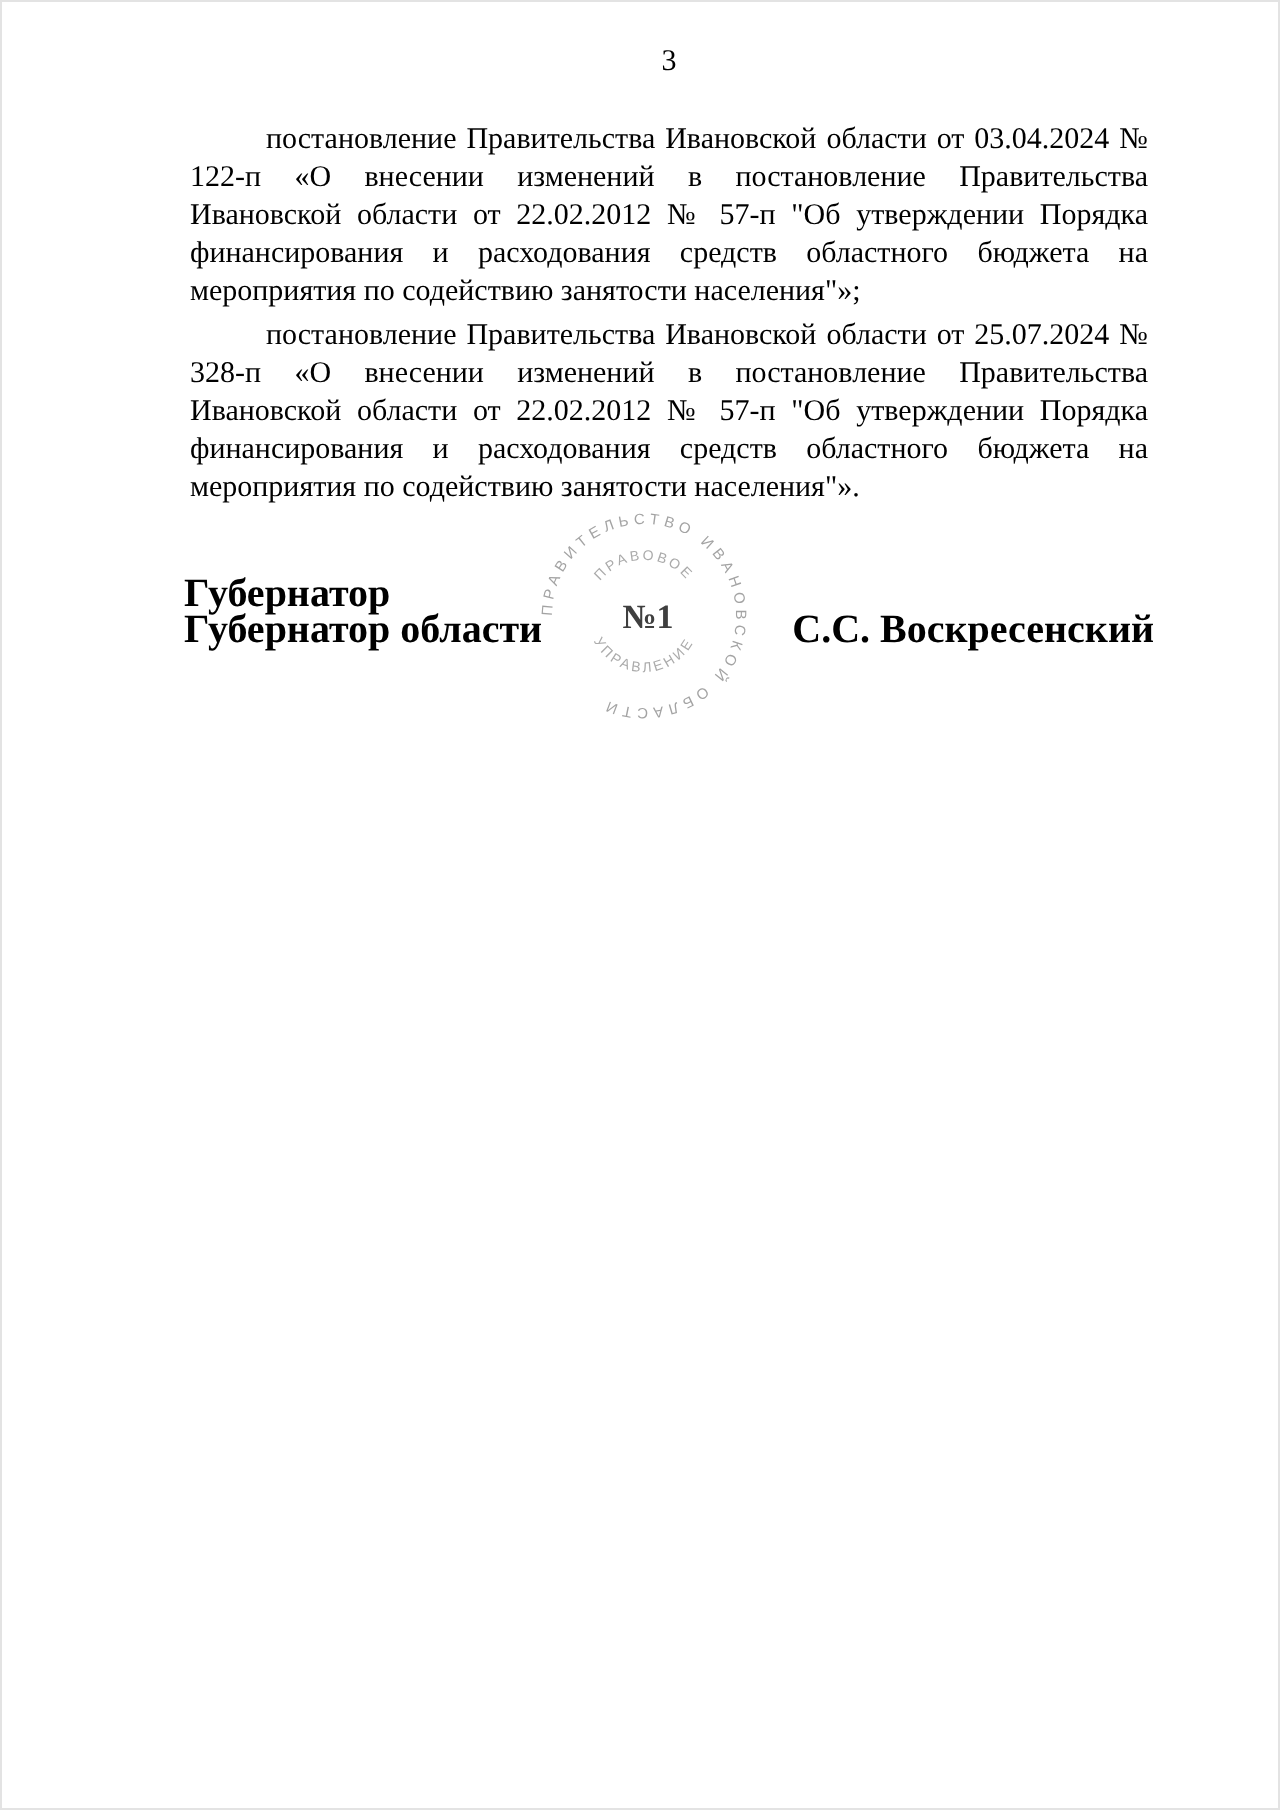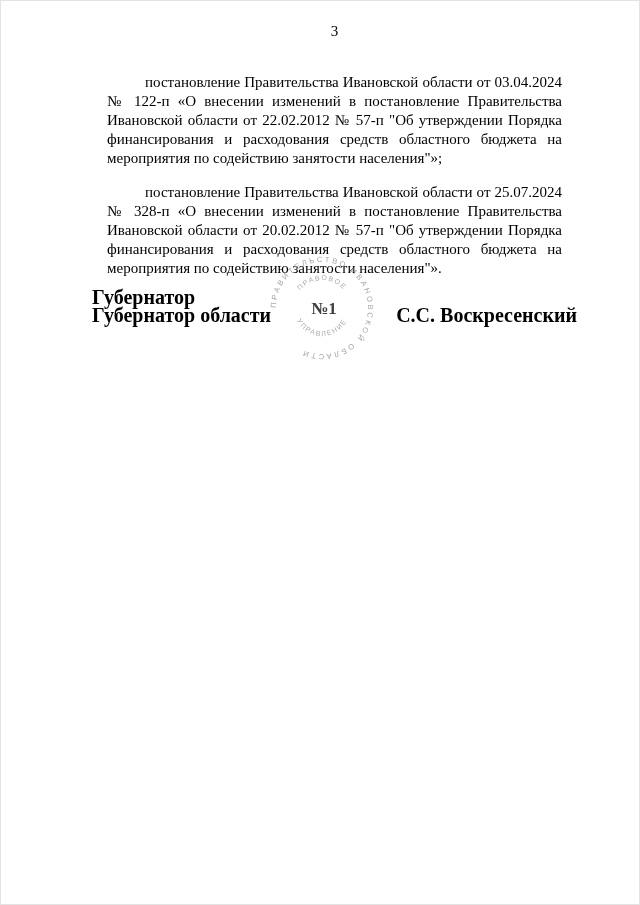--- a/index.html
+++ b/index.html
@@ -26,21 +26,21 @@
     text-align: center;
     font-size: 15px;
   }
   .content {
     position: absolute;
     top: 57px;
     left: 91px;
     width: 485px;
   }
   .body-para {
-    margin: 15px;
+    margin: 3px;
     font-size: 15px;
     line-height: 19px;
     text-align: justify;
     text-align-last: left;
     text-indent: 38px;
   }
   .signature-block {
     position: absolute;
     top: 287px;
     left: 91px;
@@ -88,21 +88,21 @@
 </style>
 </head>
 <body>
 
 <div class="page">
 
   <div class="page-number">3</div>
 
   <div class="content">
     <p class="body-para">постановление Правительства Ивановской области от 03.04.2024 № 122-п «О внесении изменений в постановление Правительства Ивановской области от 22.02.2012 № 57-п "Об утверждении Порядка финансирования и расходования средств областного бюджета на мероприятия по содействию занятости населения"»;</p>
-    <p class="body-para">постановление Правительства Ивановской области от 25.07.2024 № 328-п «О внесении изменений в постановление Правительства Ивановской области от 20.02.2012 № 57-п "Об утверждении Порядка финансирования и расходования средств областного бюджета на мероприятия по содействию занятости населения"».</p>
+    <p class="body-para">постановление Правительства Ивановской области от 25.07.2024 № 328-п «О внесении изменений в постановление Правительства Ивановской области от 22.02.2012 № 57-п "Об утверждении Порядка финансирования и расходования средств областного бюджета на мероприятия по содействию занятости населения"».</p>
   </div>
 
   <div class="stamp">
     <svg viewBox="0 0 120 120" aria-hidden="true">
       <defs>
         <path id="outerCircle" d="M 14,60 A 46,46 0 1 1 106,60 A 46,46 0 1 1 14,60" fill="none"></path>
         <path id="innerTop" d="M 32,60 A 28,28 0 0 1 88,60" fill="none"></path>
         <path id="innerBottom" d="M 32,60 A 28,28 0 0 0 88,60" fill="none"></path>
       </defs>
       <text class="ring-text">

